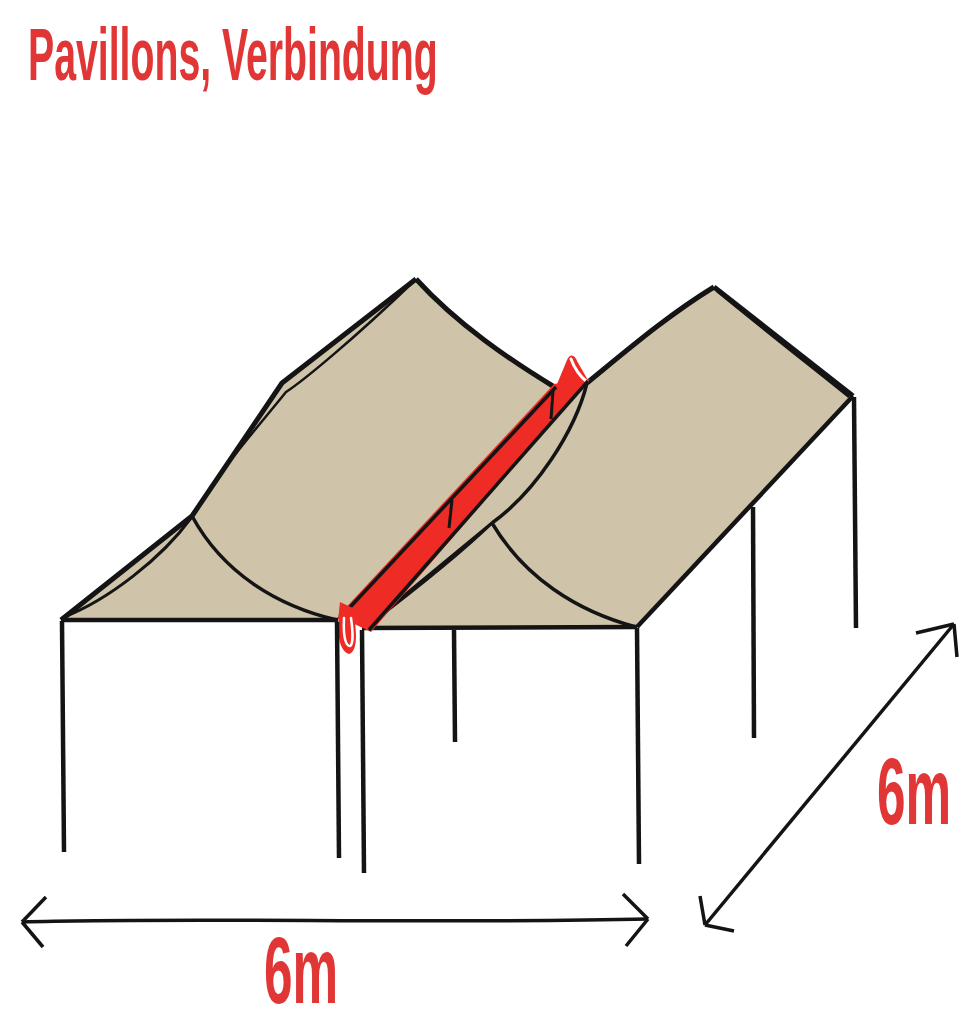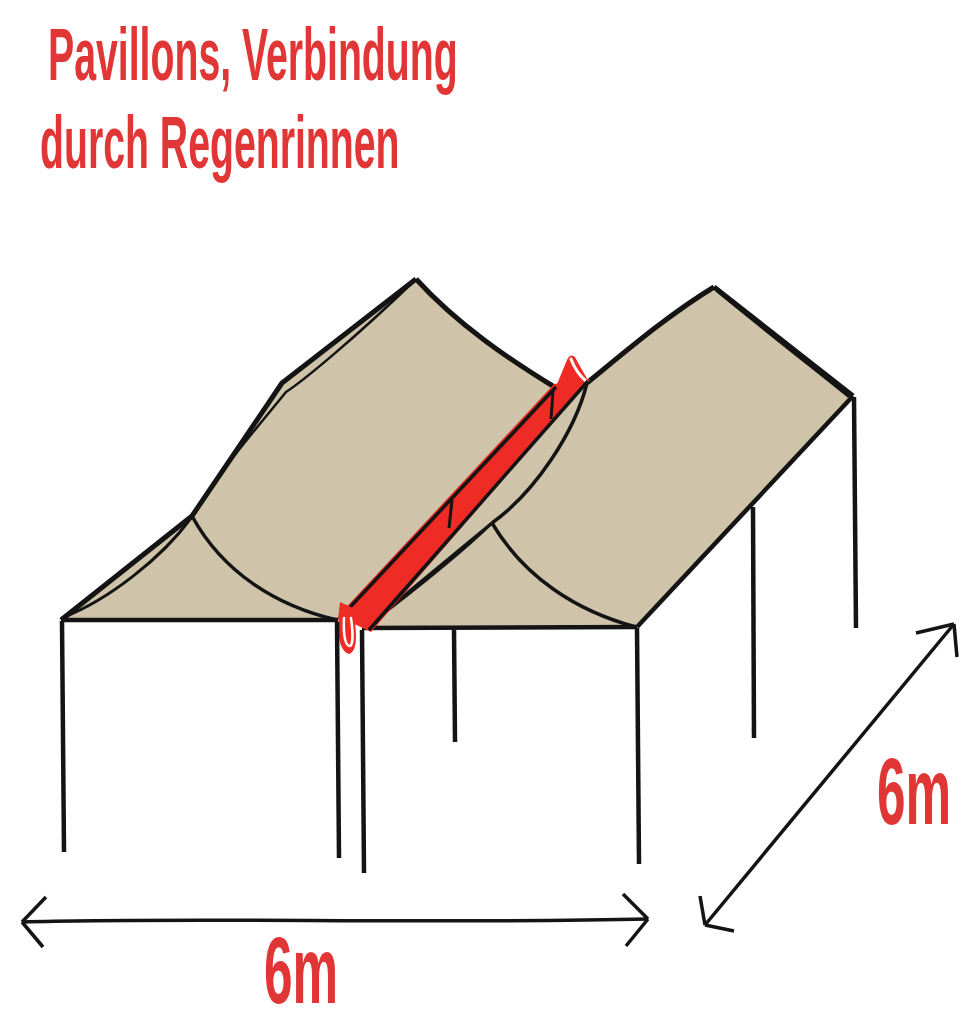--- a/index.html
+++ b/index.html
@@ -98,25 +98,22 @@
       <path class="ln w35" d="M623,894 L648,919 M648,919 L626,946"></path>
     </g>
 
     <g>
       <path class="ln w35" d="M705,925 L954,624"></path>
       <path class="ln w35" d="M916,633 L954,624 M954,624 L957,657"></path>
       <path class="ln w35" d="M700,896 L705,925 M705,925 L734,931"></path>
     </g>
   </svg>
 
-  <div class="annot title-line" style="left:48px;top:18px;text-align:center;">
+  <div class="annot title-line" style="left:28px;top:18px;text-align:center;">
     <span class="condensed">Pavillons, Verbindung</span>
-  </div>
-  <div class="annot title-line" style="left:40px;top:106px;">
-    <span class="condensed">durch Regenrinnen</span>
   </div>
 
   <div class="annot dim-label" style="left:264px;top:923px;">
     <span class="condensed">6m</span>
   </div>
   <div class="annot dim-label" style="left:877px;top:744px;">
     <span class="condensed">6m</span>
   </div>
 
 </div>

